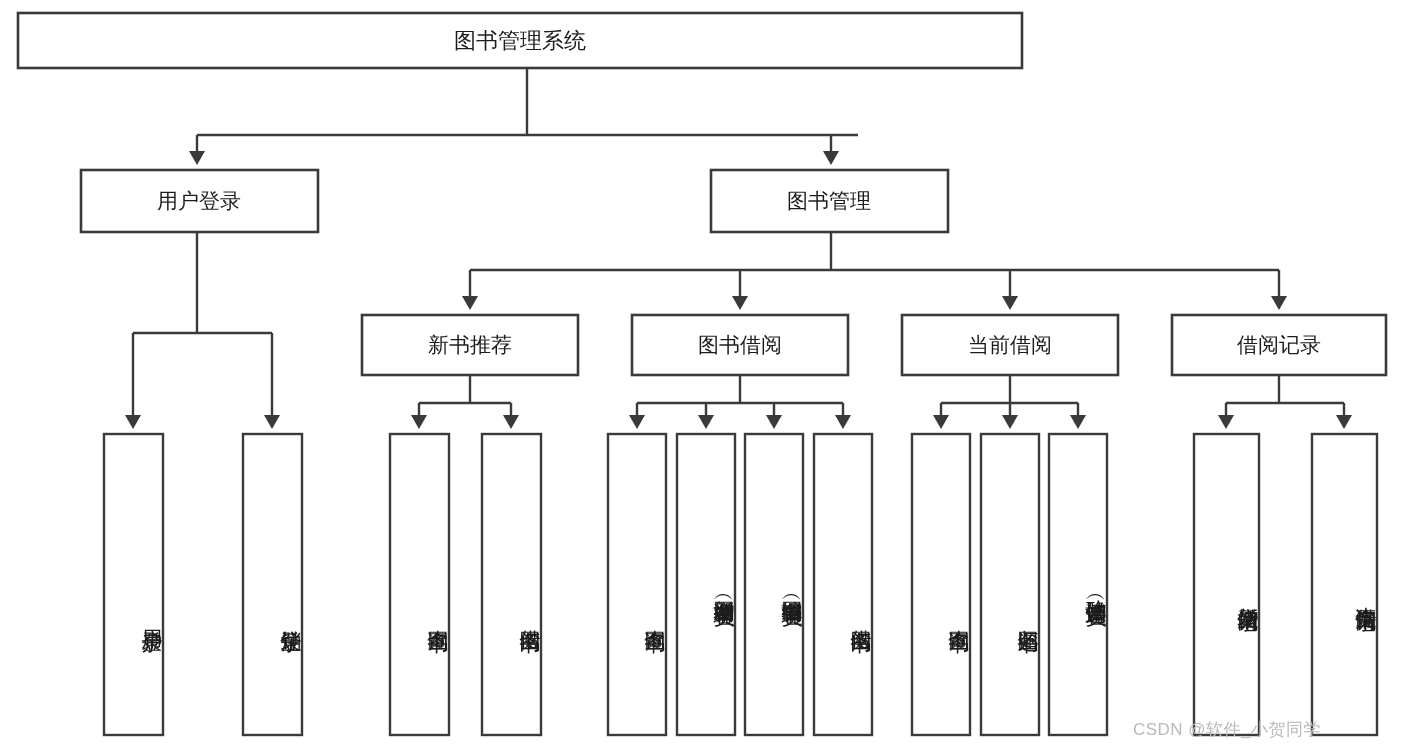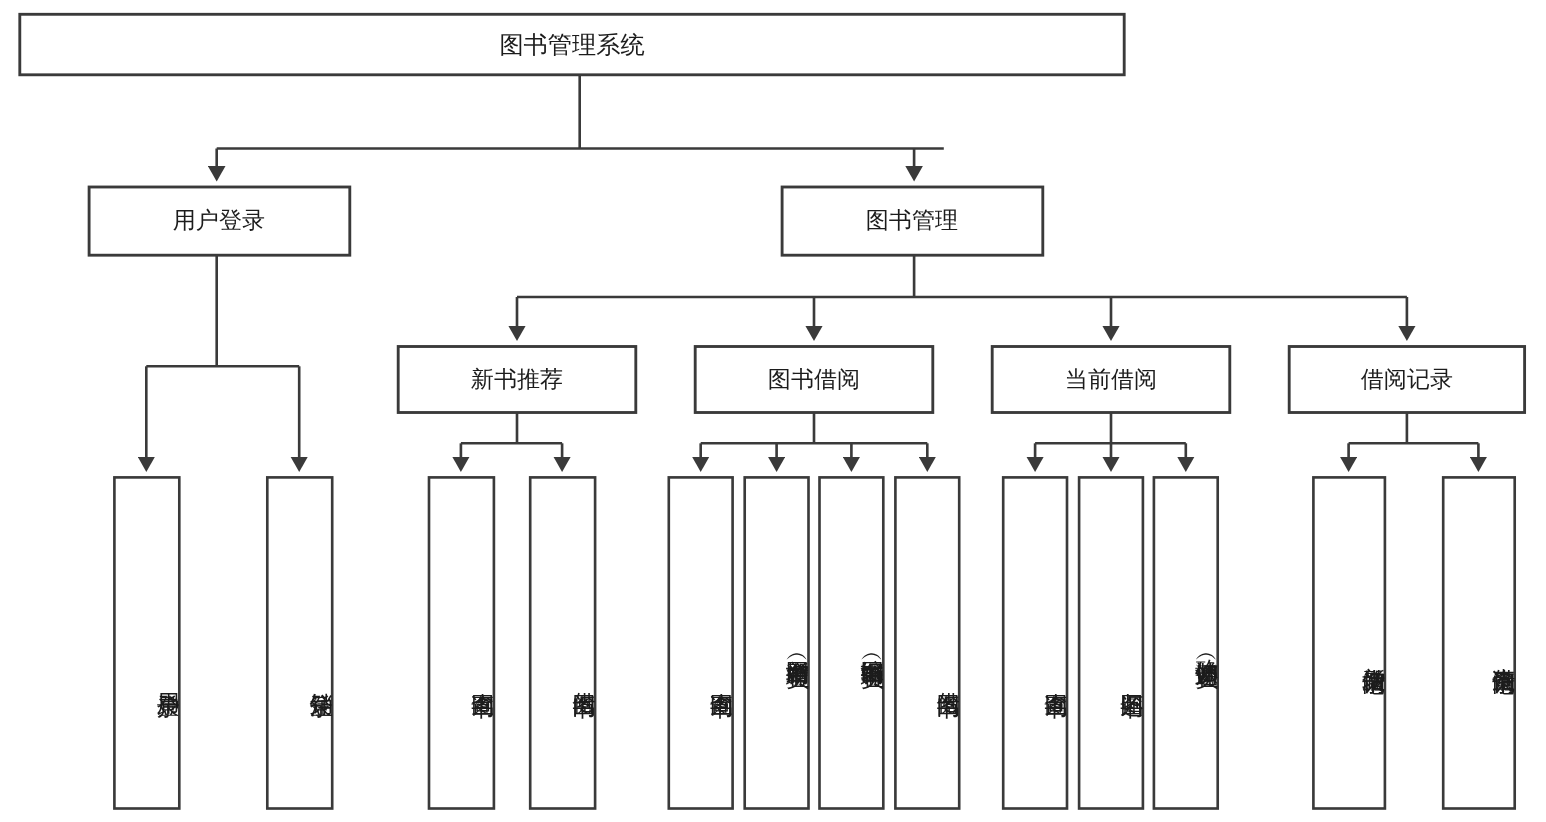--- a/index.html
+++ b/index.html
@@ -233,14 +233,15 @@
   <div class="vlabel" style="left:745px; top:443px; width:58px; height:288px;">编辑图书（管理员）</div>
   <div class="vlabel" style="left:814px; top:500px; width:58px; height:230px;">借阅图书</div>
 
   <div class="vlabel" style="left:912px; top:500px; width:58px; height:230px;">查询图书</div>
   <div class="vlabel" style="left:981px; top:500px; width:58px; height:230px;">归还图书</div>
   <div class="vlabel" style="left:1049px; top:443px; width:58px; height:288px;">确认归还（管理员）</div>
 
   <div class="vlabel" style="left:1194px; top:458px; width:65px; height:270px;">新增借阅记录</div>
   <div class="vlabel" style="left:1312px; top:458px; width:65px; height:270px;">查询借阅记录</div>
 
+  <div class="watermark">CSDN @软件_小贺同学</div>
 
 </div>
 
 </body></html>

